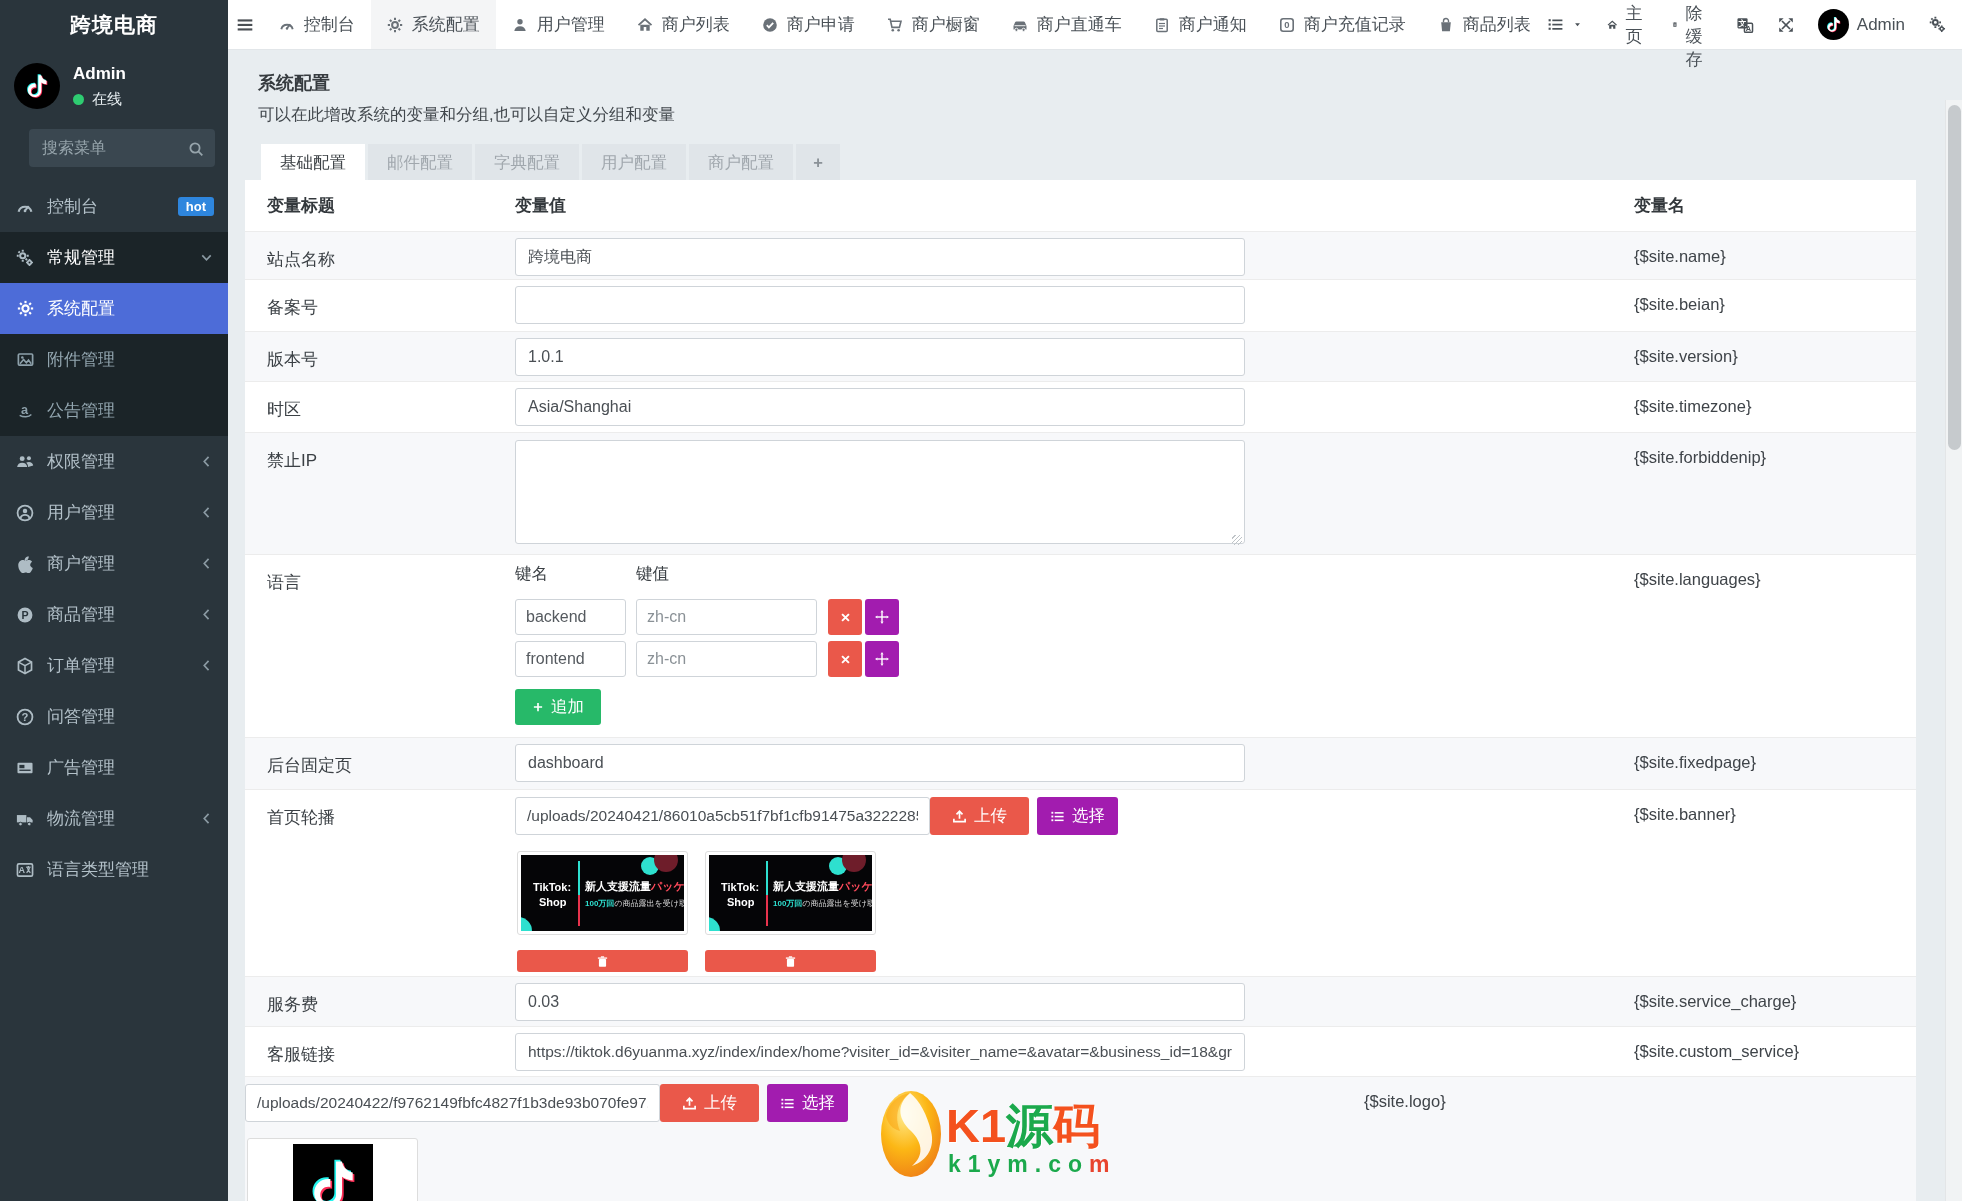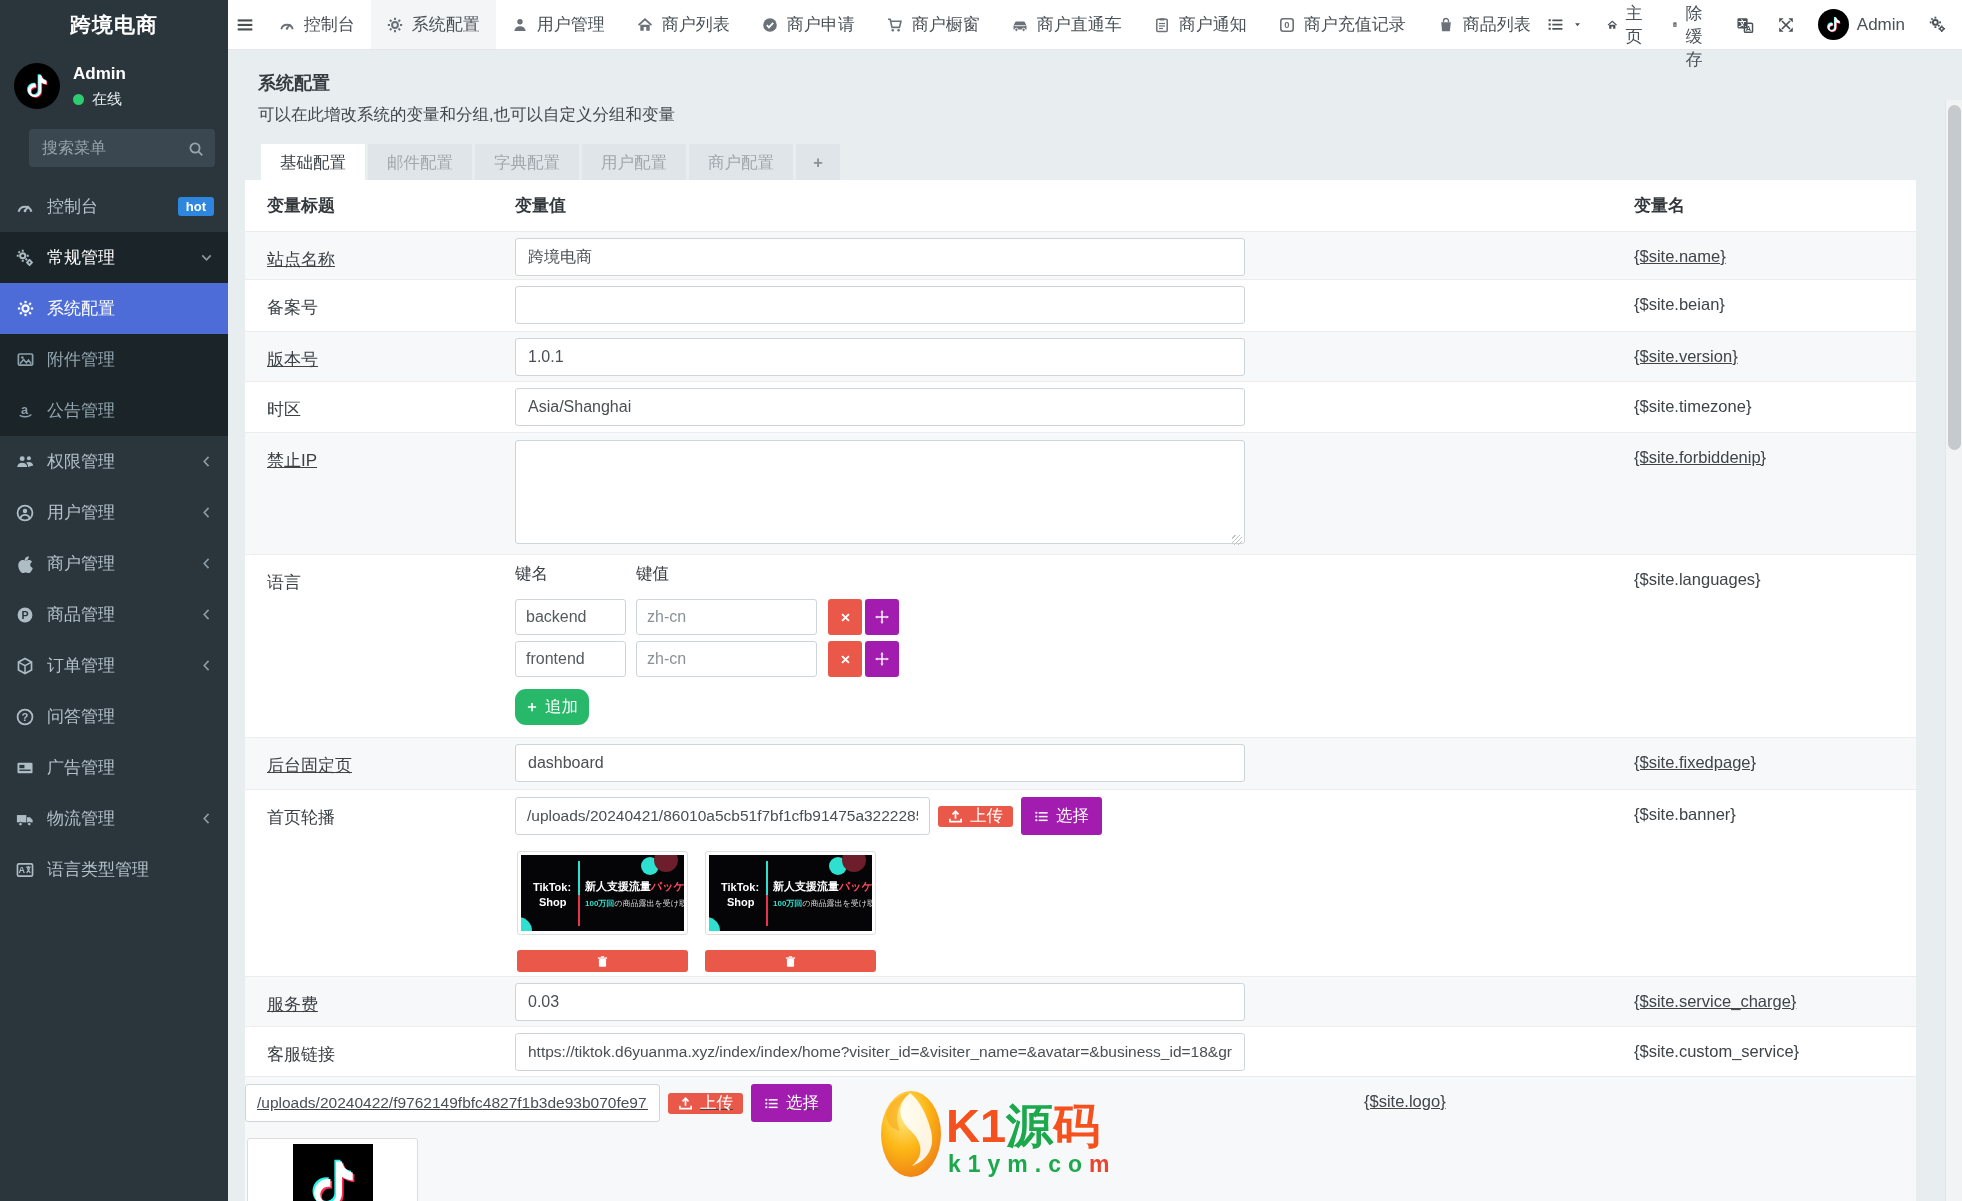--- a/index.html
+++ b/index.html
@@ -51,21 +51,21 @@
   .tab { padding:0 19px; line-height:36px; background:#e0e5e9; color:#a0a7ad; font-size:16.5px; cursor:pointer; }
   .tab.active { background:#fff; color:#3c4145; }
   .tab.plus { width:44px; text-align:center; padding:0; font-weight:bold; color:#8b9298; }
 
   .panel { position:absolute; left:17px; top:130px; right:46px; bottom:0; background:#fff; overflow:hidden; }
   .thead { height:52px; display:flex; align-items:center; border-bottom:1px solid #ececec; font-weight:bold; font-size:17px; color:#33383c; }
   .c-label { width:270px; padding-left:22px; flex:none; }
   .c-value { width:1119px; flex:none; }
   .c-var { flex:1; font-size:16.5px; color:#3f4449; }
   .trow { display:flex; border-bottom:1px solid #ececec; align-items:flex-start; }
-  .trow.striped { background:#f7f8fa;text-decoration:underline; }
+  .trow.striped { background:#f7f8fa; }
   .trow .c-label { padding-top:16px; font-size:17px; color:#3b4045; }
   .trow .c-var { padding-top:15px; }
   .inp { width:730px; height:38px; border:1px solid #cfd4d9; border-radius:3px; padding:0 12px; font-size:16px; color:#4a4f54; background:#fff; margin-top:6px; outline:none; }
   .ta-wrap { position:relative; width:730px; margin-top:7px; }
   .ta-wrap textarea { width:100%; height:104px; border:1px solid #cfd4d9; border-radius:3px; resize:none; outline:none; }
   .ta-wrap:after { content:''; position:absolute; right:3px; bottom:3px; width:10px; height:10px;
      background:repeating-linear-gradient(135deg,transparent 0 2px,#bfc4c8 2px 3px); }
 
   .btn { border:none; border-radius:3px; color:#fff; font-size:16.5px; display:inline-flex; align-items:center; justify-content:center; gap:7px; cursor:pointer; }
   .btn-red { background:#ea584a; }
@@ -74,26 +74,26 @@
 
   
   .lang-wrap { margin-top:8px; }
   .lang-heads { display:flex; font-size:16.5px; color:#3b4045; margin-bottom:14px; }
   .lh-key { width:121px; }
   .lang-pair { display:flex; align-items:center; margin-bottom:6px; }
   .inp-key { width:111px; height:36px; border:1px solid #cfd4d9; border-radius:3px; padding:0 10px; font-size:16px; color:#555a5f; }
   .inp-val { width:181px; height:36px; border:1px solid #cfd4d9; border-radius:3px; padding:0 10px; font-size:16px; color:#8a9196; margin-left:10px; }
   .sq-btn { width:34px; height:36px; margin-left:11px; }
   .sq-btn + .sq-btn { margin-left:3px; }
-  .btn-add { height:36px; padding:0 11px; margin-top:6px;border-radius:11px; }
+  .btn-add { height:36px; padding:0 17px; margin-top:6px; }
 
   
   .upload-line { display:flex; align-items:center; margin-top:7px; }
   .inp-path { width:415px; height:38px; border:1px solid #cfd4d9; border-radius:3px; padding:0 11px; font-size:15.5px; color:#4a4f54; }
-  .btn-upload { height:21px; padding:0 10px; margin-left:8px; }
+  .btn-upload { height:38px; padding:0 22px; margin-left:0; }
   .btn-choose { height:38px; padding:0 13px; margin-left:8px; }
   .thumbs { display:flex; gap:17px; margin-top:16px; margin-left:2px; }
   .thumb { width:171px; background:#fff; border:1px solid #ddd; border-radius:3px; padding:3px; }
   .thumb svg { display:block; }
   .del-line { display:flex; gap:17px; margin-top:15px; margin-left:2px; }
   .btn-del { width:171px; height:22px; }
   .logo-thumb { width:171px; height:120px; background:#fff; border:1px solid #ddd; border-radius:3px; margin-top:16px; margin-left:2px; display:flex; justify-content:center; padding-top:5px; }
   .logo-black { width:80px; height:80px; background:#000; display:flex; align-items:center; justify-content:center; }
 
   

